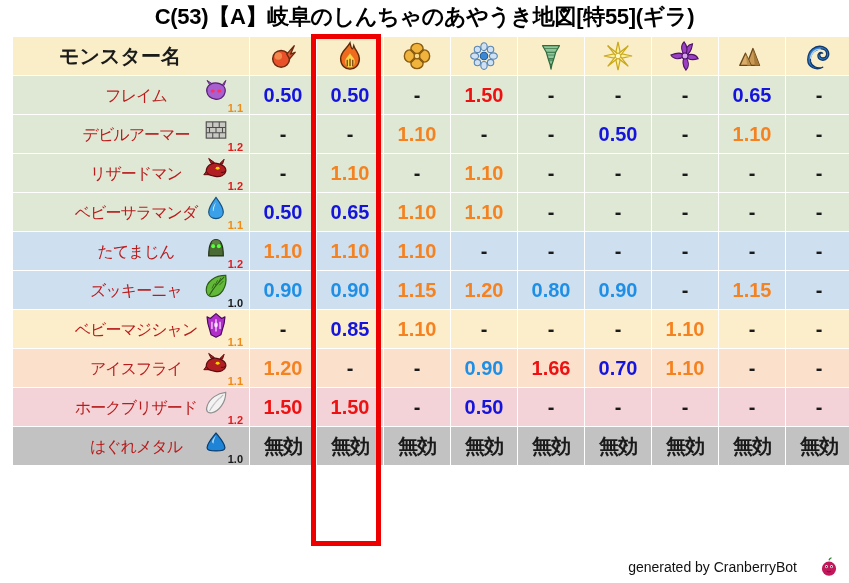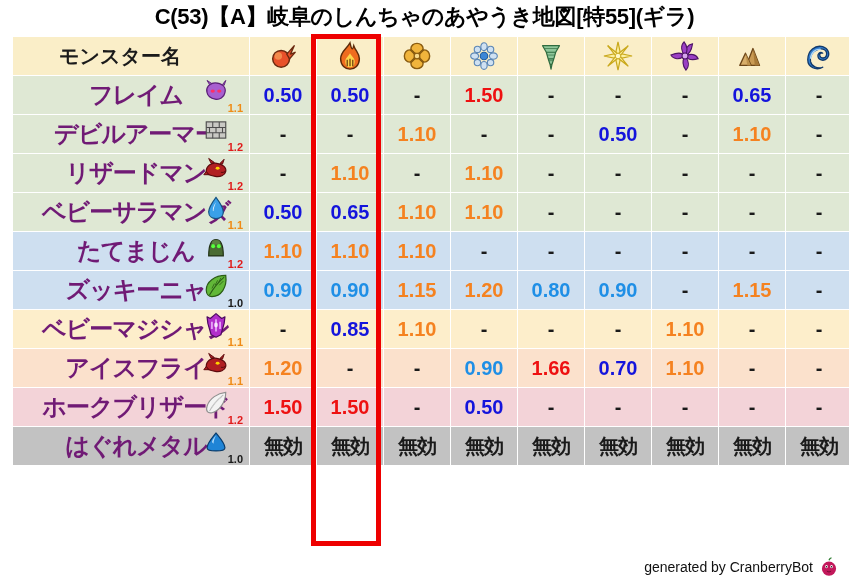--- a/index.html
+++ b/index.html
@@ -78,23 +78,23 @@
   }
 
   
   td.name-cell {
     text-align: left;
     position: relative;
     padding-left: 10px !important;
     white-space: nowrap;
   }
   .mon-name {
-    font-size: 24px;
-    font-weight: bold;
-    color: #701a75;
+    font-size: 16px;
+    font-weight: normal;
+    color: #b91c1c;
     letter-spacing: -1px;
     display: inline-block;
     vertical-align: middle;
   }
   .mon-icon-box {
     position: absolute;
     right: 6px; top: 2px;
     width: 42px; height: 36px;
   }
   .mon-icon {
@@ -140,21 +140,21 @@
     pointer-events: none;
     z-index: 20;
   }
 
   
   #footer {
     position: absolute;
     right: 10px; bottom: 6px;
     display: flex;
     align-items: center;
-    gap: 6px;
+    gap: 22px;
     font-size: 14px;
     color: #111111;
   }
   #footer-text { font-size: 14px; }
   .cranberry {
     width: 20px; height: 20px;
     display: inline-block;
   }
 </style>
 </head>

